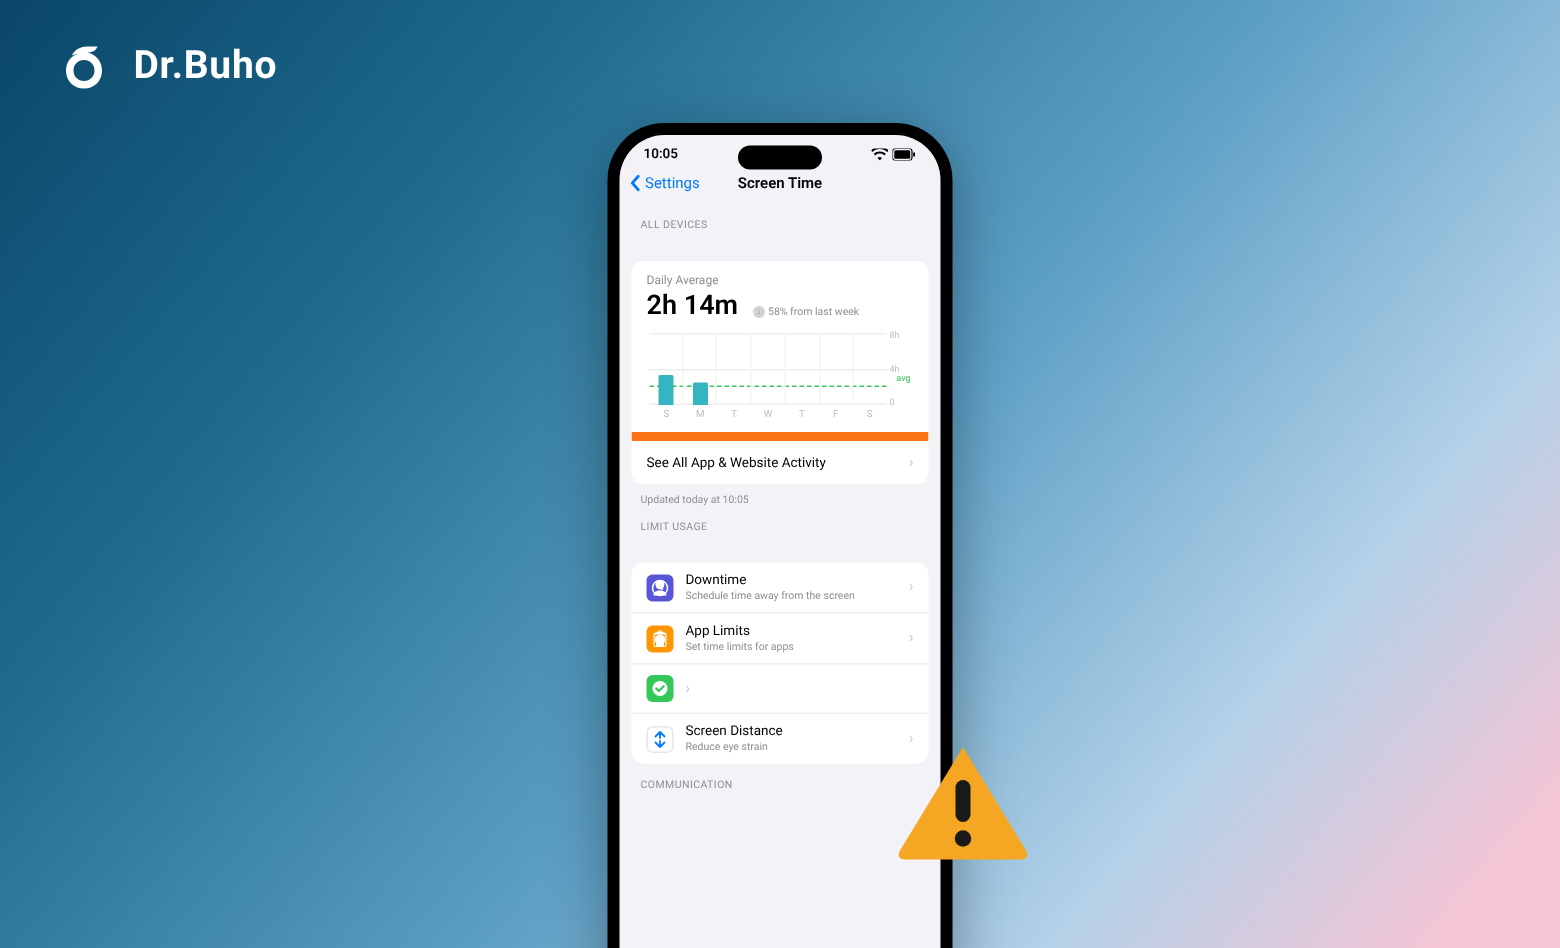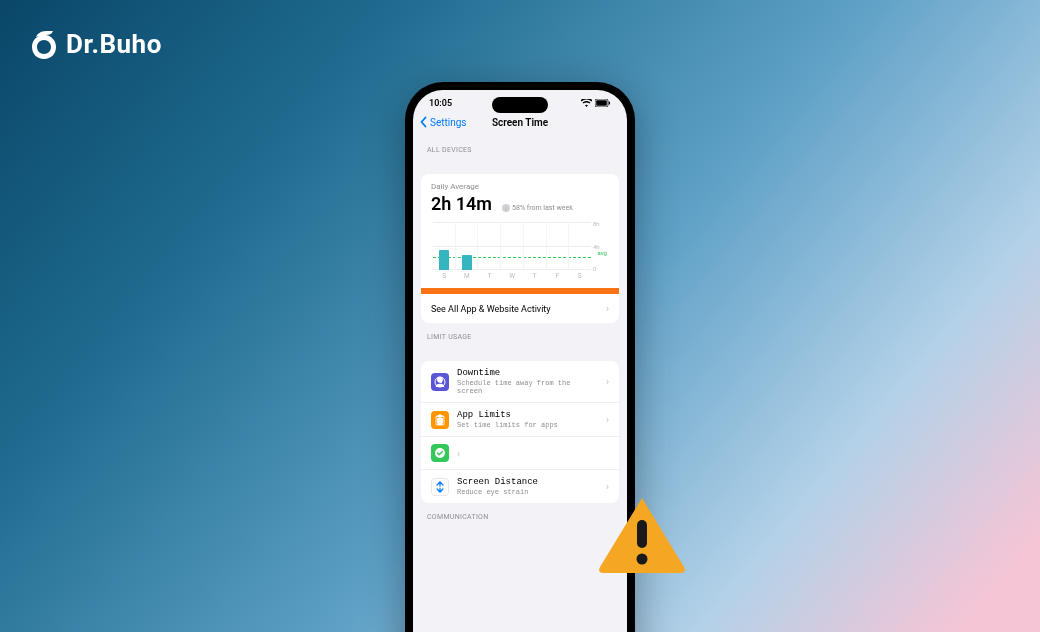--- a/index.html
+++ b/index.html
@@ -9,24 +9,24 @@
     font-family: -apple-system, BlinkMacSystemFont, "Segoe UI", Roboto, sans-serif;
     background: linear-gradient(130deg, #0a4668 0%, #1e6b8f 25%, #5ea0c6 55%, #b3d1e8 78%, #f5c5d5 95%);
     position: relative;
     overflow: hidden;
   }
 
   
   .logo {
     position: absolute;
     top: 28px;
-    left: 28px;
+    left: 40px;
     display: flex;
     align-items: center;
-    gap: 6px;
+    gap: 17px;
     color: #fff;
   }
   .logo-mark {
     width: 32px;
     height: 32px;
   }
   .logo-text {
     font-size: 26px;
     font-weight: 700;
     letter-spacing: 0.5px;
@@ -190,21 +190,21 @@
     padding:7px 10px;
     border-bottom:1px solid #efeff2;
   }
   .list-card .row:last-child { border-bottom:none; }
   .ico {
     width:18px; height:18px; border-radius:4px;
     display:flex; align-items:center; justify-content:center;
     flex-shrink:0;
   }
   .ico svg { display:block; }
-  .rowtext { flex:1;font-family:Liberation Mono, monospace; }
+  .rowtext { flex:1; }
   .rowtitle { font-size:9px; }
   .rowsub { font-size:7px; color:#8e8e93; margin-top:1px; }
 
   .home-indicator {
     position:absolute; bottom:4px; left:50%; transform:translateX(-50%);
     width:70px; height:3px; background:#000; border-radius:2px;
   }
 
   
   .warning {
@@ -300,20 +300,21 @@
                 <span>S</span>
               </div>
           </div>
         </div>
         <div class="seeall">
           <span>See All App &amp; Website Activity</span>
           <span class="chev">›</span>
         </div>
       </div>
 
+      <div class="updated">Updated today at 10:05</div>
 
       <div class="section-label">LIMIT USAGE</div>
 
       <div class="card list-card" id="limit-list">
           <div class="row">
             <div class="ico" style="background: rgb(88, 86, 214);">
               <svg width="12" height="12" viewBox="0 0 12 12">
                 <path fill="#fff" d="M6 7c2 0 3.5-1.5 3.5-3.5S8 0 6 0 2.5 1.5 2.5 3.5 4 7 6 7zm0 1C3 8 1 9.5 1 11v1h10v-1c0-1.5-2-3-5-3z" transform="scale(0.85) translate(1 1)"></path>
                 <circle cx="6" cy="6" r="5" fill="none" stroke="#fff" stroke-width="1"></circle>
                 <path stroke="#fff" stroke-width="1" fill="none" d="M6 3v3l2 1"></path>

